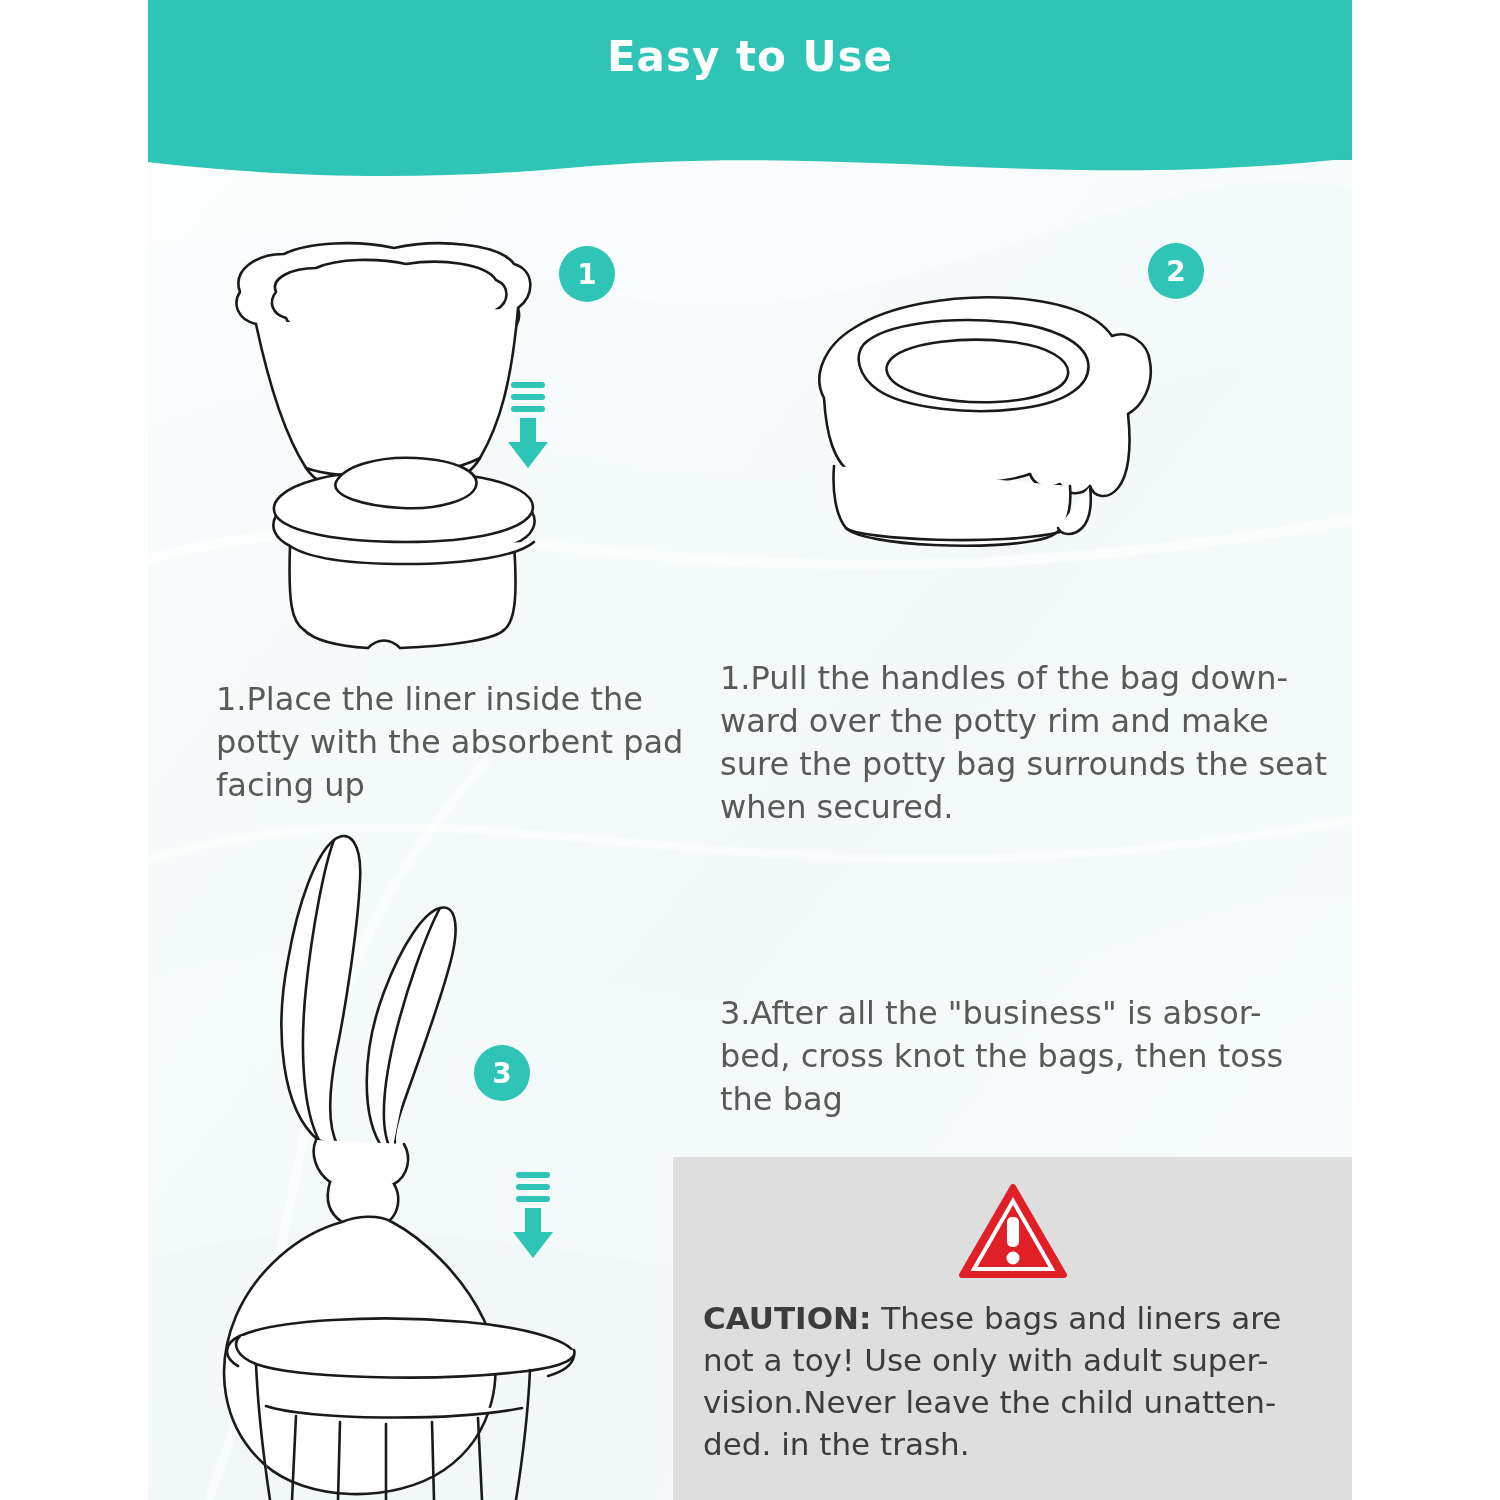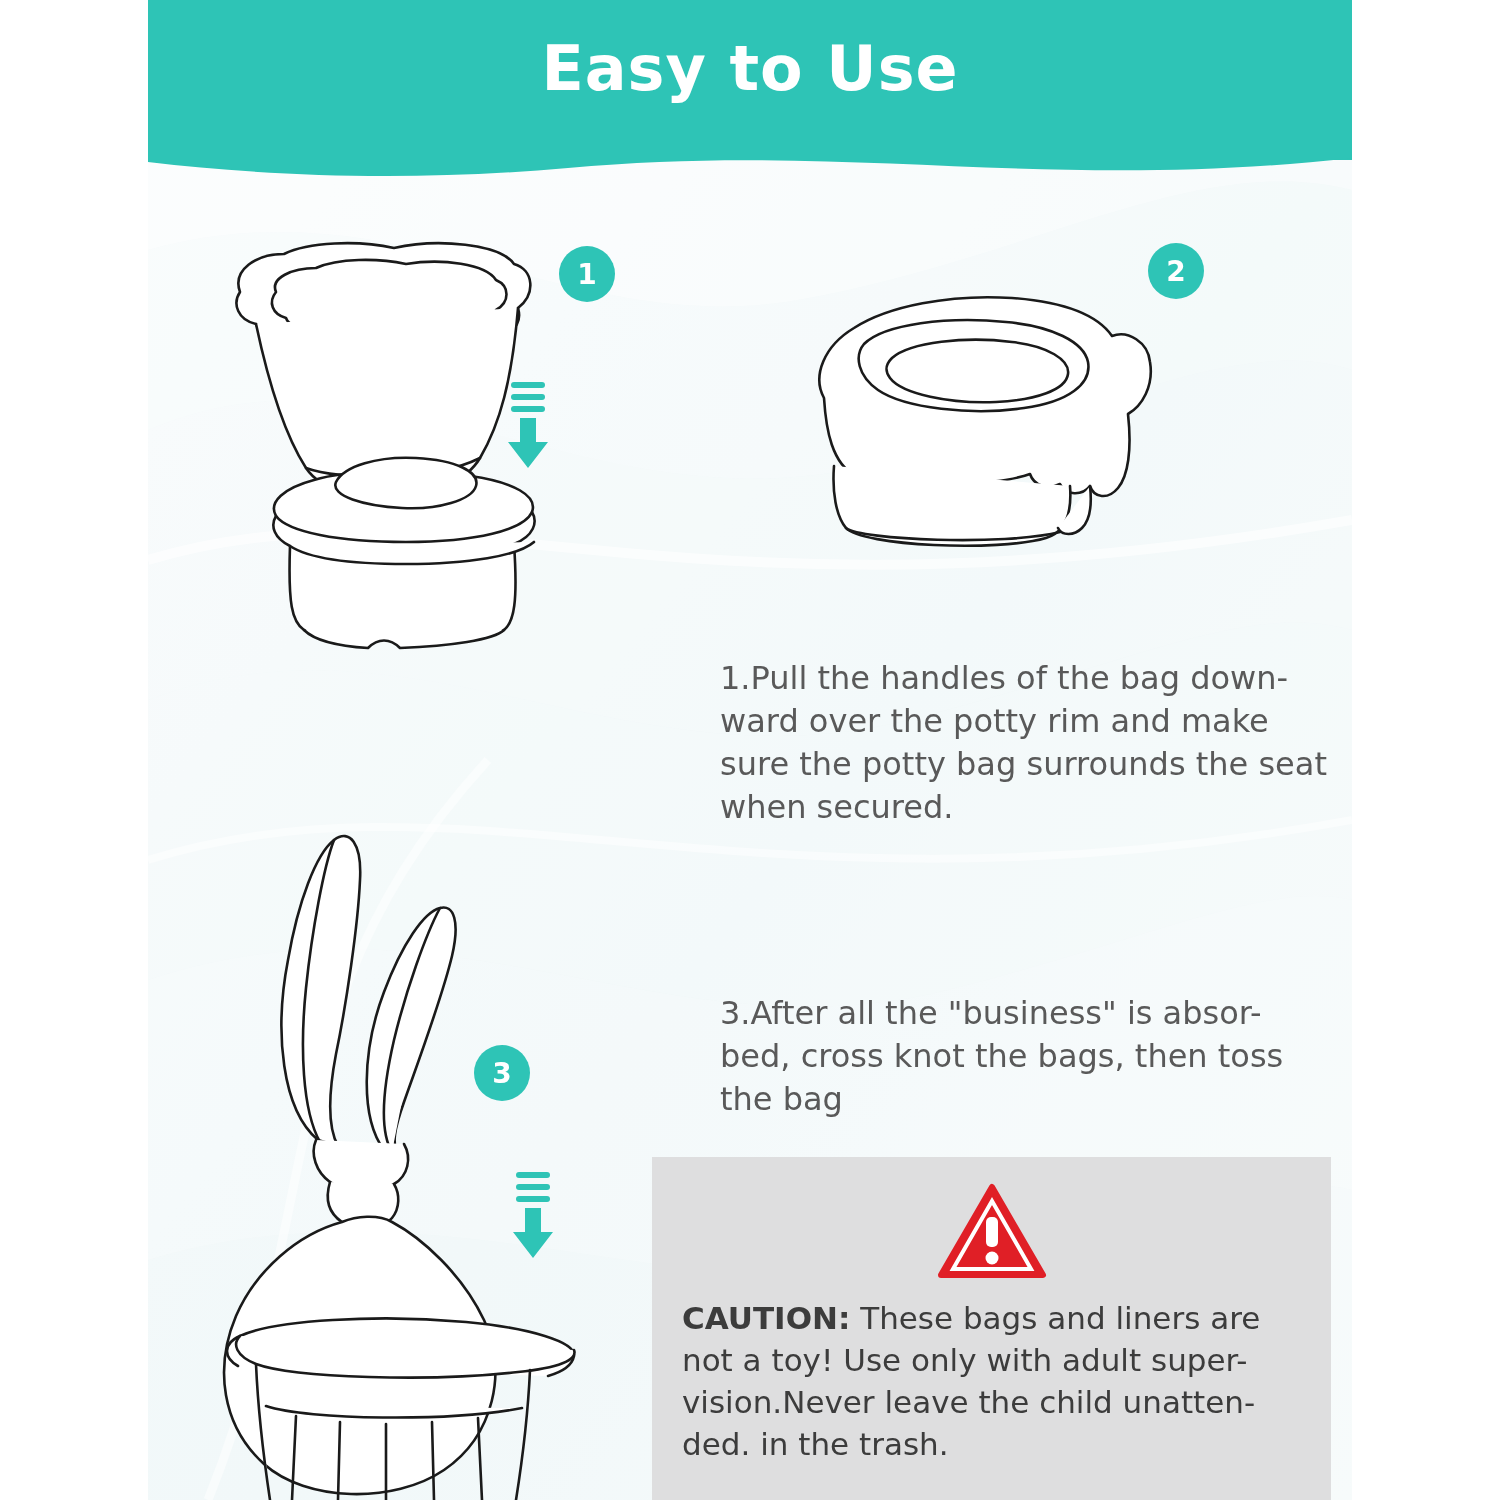--- a/index.html
+++ b/index.html
@@ -52,21 +52,21 @@
     height: 60px;
     z-index: 3;
   }
   .header-title {
     position: absolute;
     left: 0;
     top: 32px;
     width: 100%;
     text-align: center;
     color: #ffffff;
-    font-size: 62px;
+    font-size: 42px;
     font-weight: bold;
     letter-spacing: 1px;
     font-family: "DejaVu Sans", sans-serif;
     z-index: 4;
   }
 
   .badge {
     position: absolute;
     width: 56px;
     height: 56px;
@@ -107,21 +107,21 @@
 
   .arrow {
     position: absolute;
     z-index: 5;
   }
   #arrow-1 { left: 355px; top: 380px; width: 50px; height: 90px; }
   #arrow-2 { left: 360px; top: 1170px; width: 50px; height: 90px; }
 
   .caution-box {
     position: absolute;
-    left: 504px;
+    left: 525px;
     top: 1157px;
     width: 679px;
     height: 343px;
     background: #dededf;
     z-index: 5;
     overflow: hidden;
   }
   .caution-icon {
     position: absolute;
     left: 285px;
@@ -240,20 +240,21 @@
         <rect x="8" y="14" width="34" height="6" rx="3"></rect>
         <rect x="8" y="26" width="34" height="6" rx="3"></rect>
         <path d="M17,38 L33,38 L33,62 L45,62 L25,88 L5,62 L17,62 Z"></path>
       </g>
     </svg>
 
     <div class="badge" id="badge-1">1</div>
     <div class="badge" id="badge-2">2</div>
     <div class="badge" id="badge-3">3</div>
 
+    <div class="step-text" id="step-text-1">1.Place the liner inside the potty with the absorbent pad facing up</div>
     <div class="step-text" id="step-text-2">1.Pull the handles of the bag down-ward over the potty rim and make sure the potty bag surrounds the seat when secured.</div>
     <div class="step-text" id="step-text-3">3.After all the "business" is absor-bed, cross knot the bags, then toss the bag</div>
 
     <div class="caution-box">
       <svg class="caution-icon" viewBox="0 0 110 96">
         <path d="M55,4 L106,92 L4,92 Z" fill="#e01f26" stroke="#e01f26" stroke-width="6" stroke-linejoin="round"></path>
         <path d="M55,18 L94,86 L16,86 Z" fill="none" stroke="#ffffff" stroke-width="4"></path>
         <rect x="49" y="34" width="12" height="30" rx="5" fill="#ffffff"></rect>
         <circle cx="55" cy="75" r="6.5" fill="#ffffff"></circle>
       </svg>

